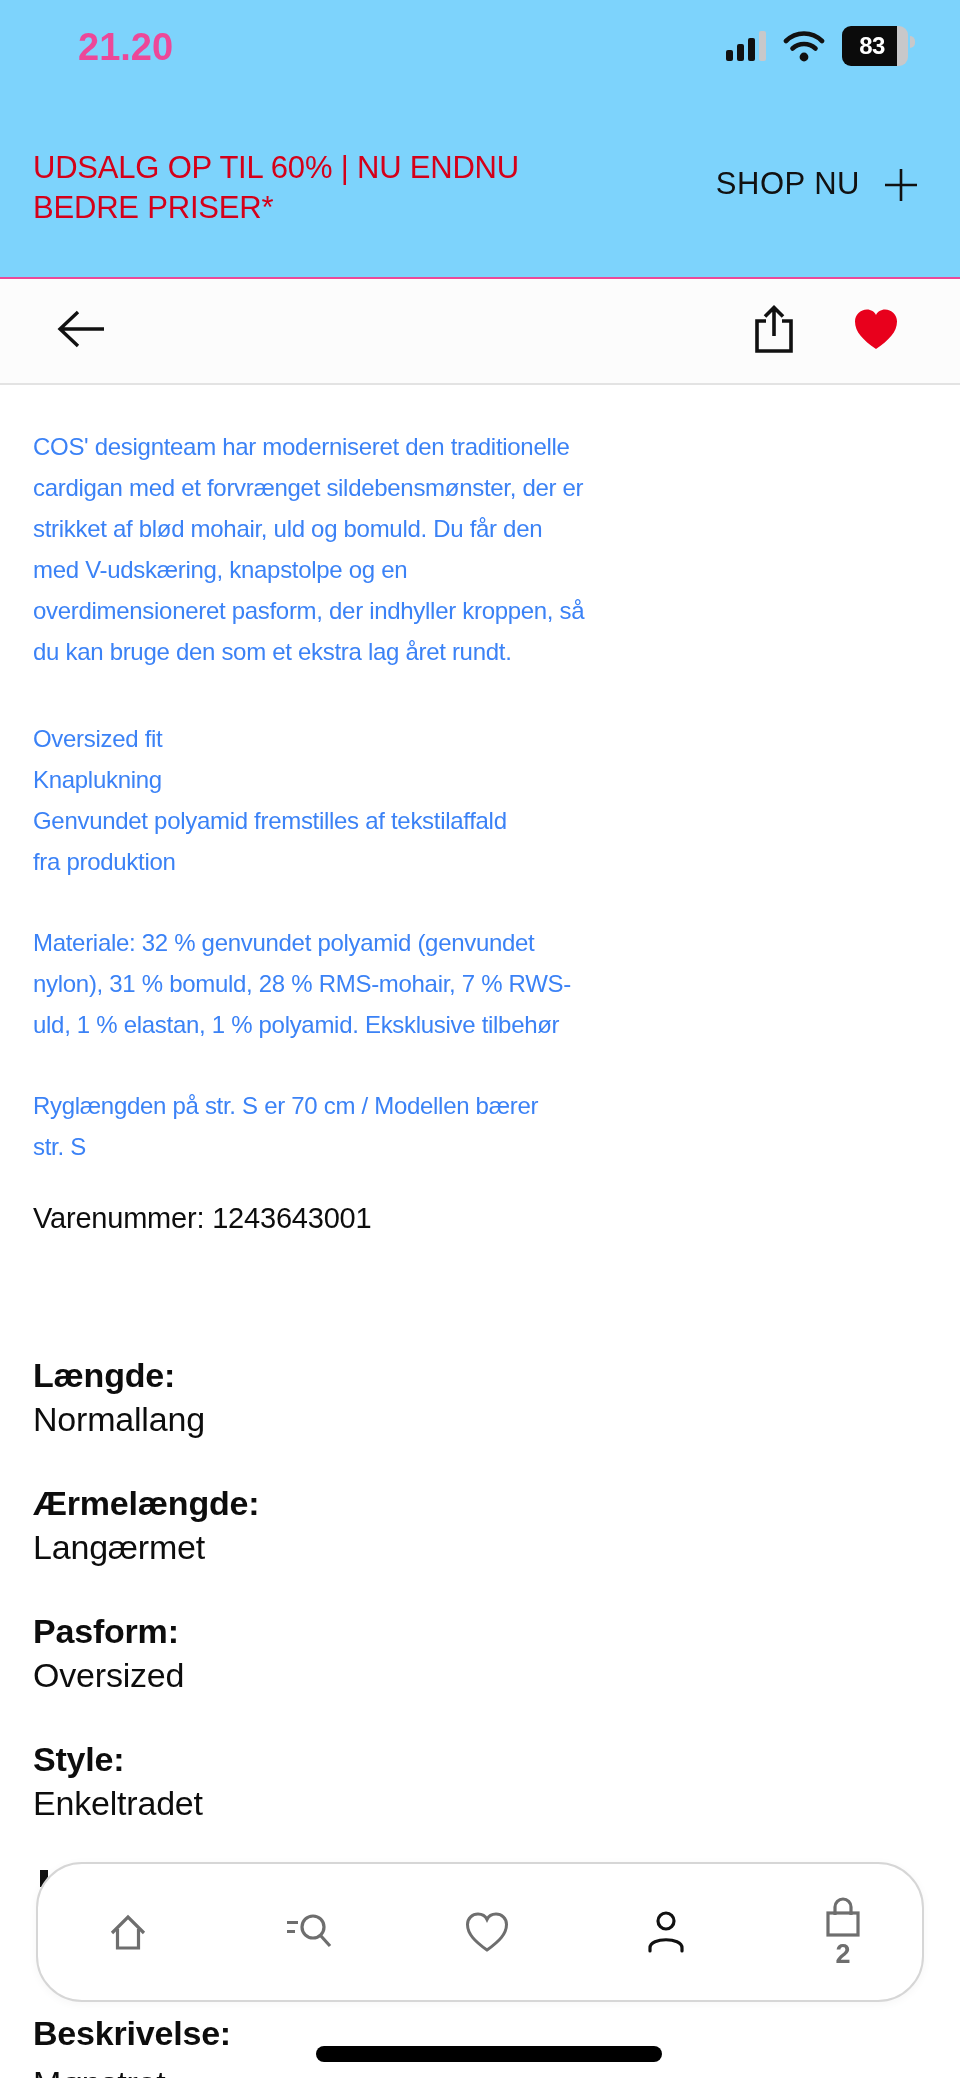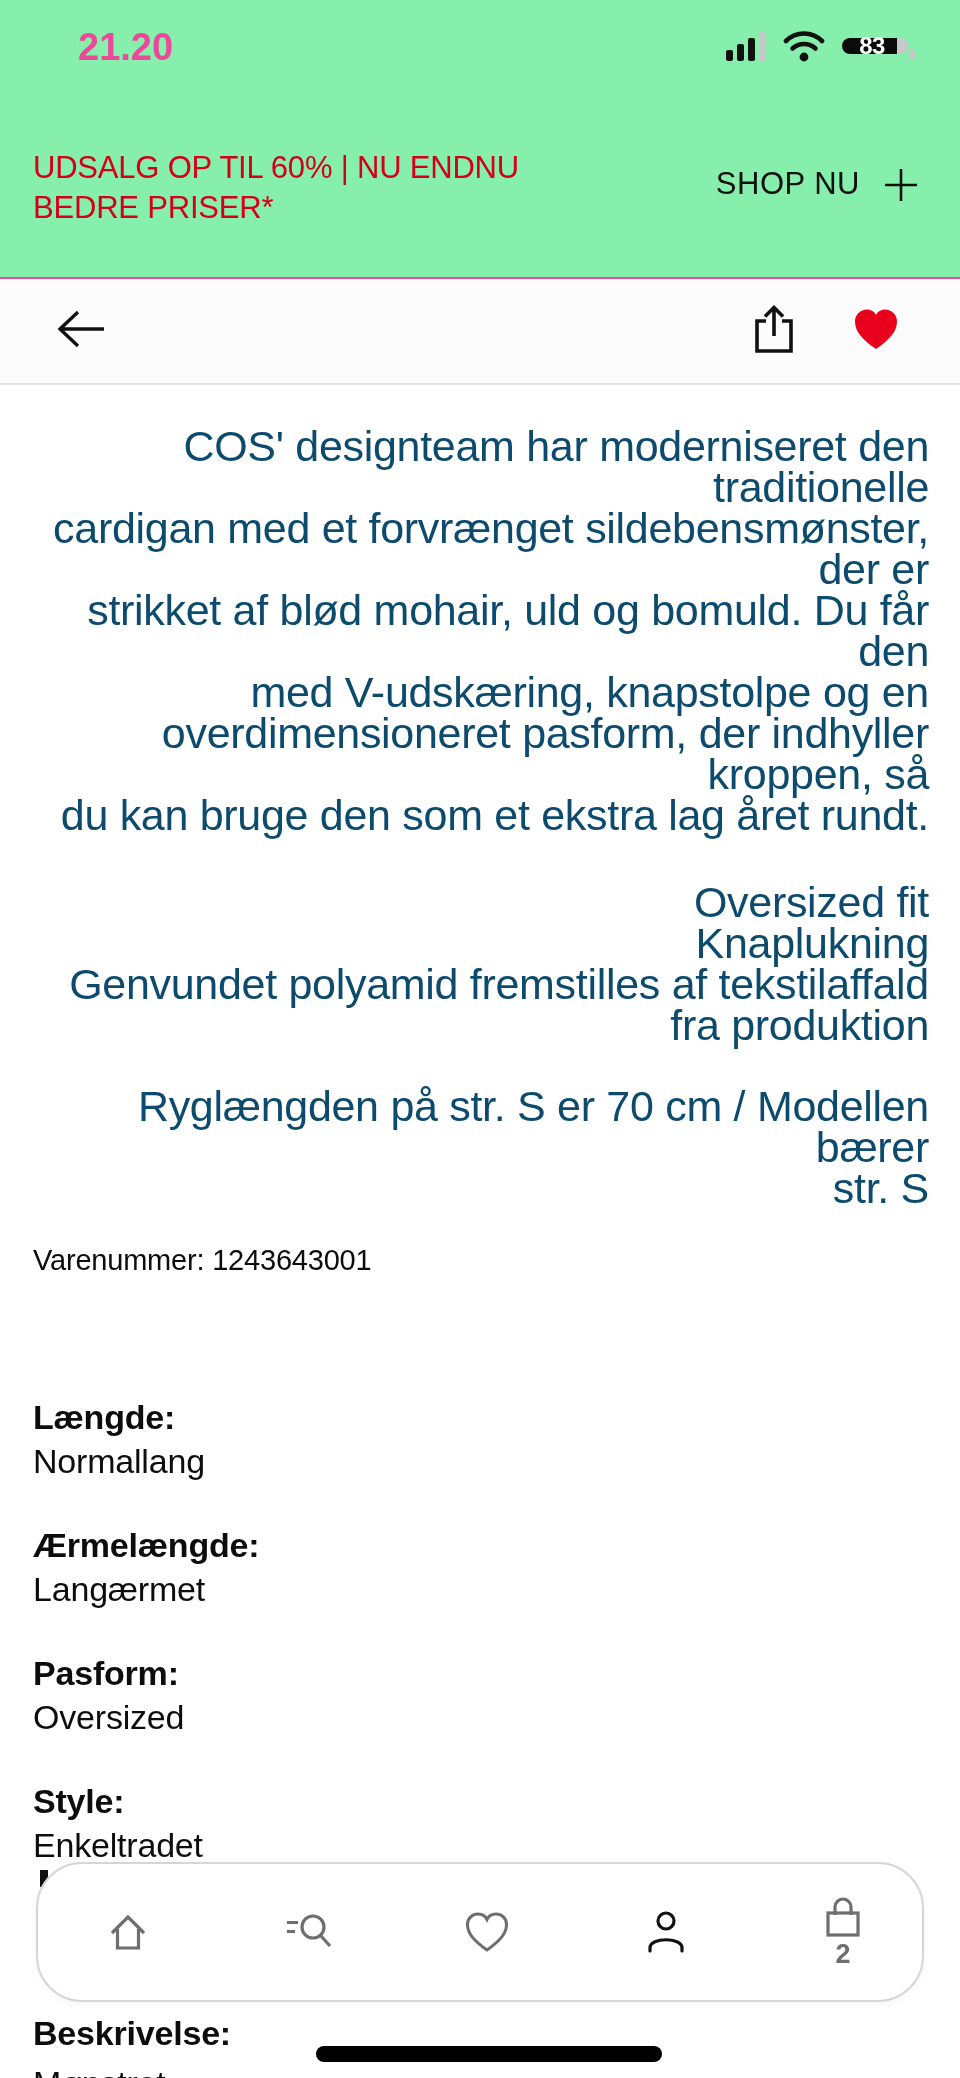--- a/index.html
+++ b/index.html
@@ -11,40 +11,40 @@
   
   .status-bar{position:absolute;top:0;left:0;right:0;height:92px;}
   .status-time{position:absolute;left:78px;top:26px;font-size:38px;font-weight:bold;letter-spacing:0;color:#ec4899;}
   .status-right{position:absolute;right:52px;top:0;height:92px;display:flex;align-items:center;gap:17px;}
   .signal{display:flex;align-items:flex-end;gap:4px;height:30px;}
   .signal b{display:block;width:7px;border-radius:2px;background:#111;}
   .signal b:nth-child(1){height:11px;}
   .signal b:nth-child(2){height:17px;}
   .signal b:nth-child(3){height:23px;}
   .signal b:nth-child(4){height:30px;background:#c8c8ca;}
-  .battery{position:relative;width:66px;height:16px;border-radius:9px;
+  .battery{position:relative;width:66px;height:40px;border-radius:9px;
     background:linear-gradient(to right,#0b0b0b 0 83%,#c8c8ca 83% 100%);
     display:flex;align-items:center;justify-content:center;}
   .battery span{color:#fff;font-weight:bold;font-size:24px;letter-spacing:-0.5px;padding-right:6px;}
   .battery:after{content:"";position:absolute;right:-7px;top:10px;width:5px;height:12px;border-radius:0 5px 5px 0;background:#c8c8ca;}
   
-  .promo{position:absolute;top:0;left:0;right:0;height:277px;border-bottom:6px solid #ec4899;background:#86efac;}
+  .promo{position:absolute;top:0;left:0;right:0;height:277px;border-bottom:6px solid #ec4899;background:#7dd3fc;}
   .promo-msg{position:absolute;left:33px;top:148px;font-size:31px;line-height:40px;
     color:#d40019;white-space:pre-line;letter-spacing:-0.2px;}
   .promo-cta{position:absolute;right:40px;top:166px;display:flex;gap:22px;cursor:pointer;}
   .promo-cta .label{font-size:31px;color:#111;letter-spacing:0.5px;}
   
   .product-header{position:absolute;top:279px;left:0;right:0;height:104px;background:#fcfcfc;
     border-bottom:2px solid #e3e3e3;}
   .back-btn{position:absolute;left:54px;top:26px;width:54px;height:48px;cursor:pointer;}
   .header-actions{position:absolute;right:60px;top:24px;display:flex;align-items:center;gap:54px;}
   .icon-btn{width:48px;height:52px;display:flex;align-items:center;justify-content:center;cursor:pointer;}
   
   .content{position:absolute;top:383px;left:33px;width:896px;}
-  .para{font-size:43px;line-height:41px;letter-spacing:-0.3px;white-space:pre-line;color:#0c4a6e;text-align:right;}
+  .para{font-size:24px;line-height:41px;letter-spacing:-0.3px;white-space:pre-line;color:#3b82f6;}
   .p-desc{margin-top:43px;}
   .p-feat{margin-top:46px;}
   .p-mat{margin-top:40px;}
   .p-meas{margin-top:40px;}
   .article-no{margin-top:33px;font-size:29px;line-height:36px;letter-spacing:-0.2px;}
   .attr-list{margin-top:117px;}
   .attr-row{margin-bottom:40px;}
   .attr-label{font-size:34px;line-height:44px;font-weight:bold;letter-spacing:-0.2px;margin-top:8px;}
   .attr-value{font-size:34px;line-height:44px;letter-spacing:-0.2px;}
   
@@ -129,20 +129,23 @@
     <div class="para p-desc">COS' designteam har moderniseret den traditionelle
 cardigan med et forvrænget sildebensmønster, der er
 strikket af blød mohair, uld og bomuld. Du får den
 med V-udskæring, knapstolpe og en
 overdimensioneret pasform, der indhyller kroppen, så
 du kan bruge den som et ekstra lag året rundt.</div>
     <div class="para p-feat">Oversized fit
 Knaplukning
 Genvundet polyamid fremstilles af tekstilaffald
 fra produktion</div>
+    <div class="para p-mat">Materiale: 32 % genvundet polyamid (genvundet
+nylon), 31 % bomuld, 28 % RMS-mohair, 7 % RWS-
+uld, 1 % elastan, 1 % polyamid. Eksklusive tilbehør</div>
     <div class="para p-meas">Ryglængden på str. S er 70 cm / Modellen bærer
 str. S</div>
     <div class="article-no">Varenummer: 1243643001</div>
 
     <div class="attr-list">
       <div class="attr-row">
         <div class="attr-label">Længde:</div>
         <div class="attr-value">Normallang</div>
       </div>
       <div class="attr-row">

